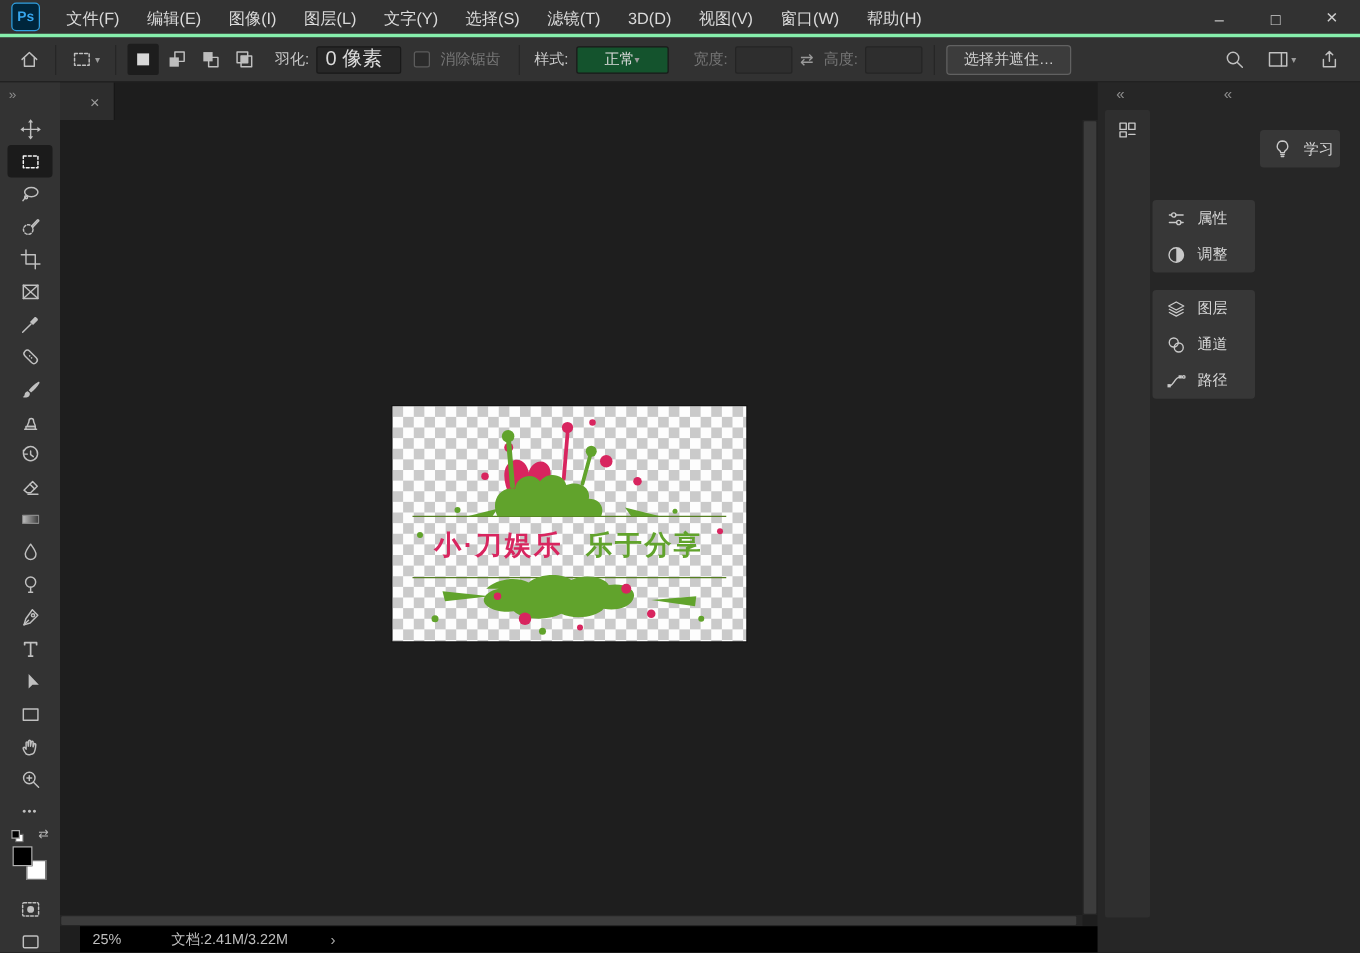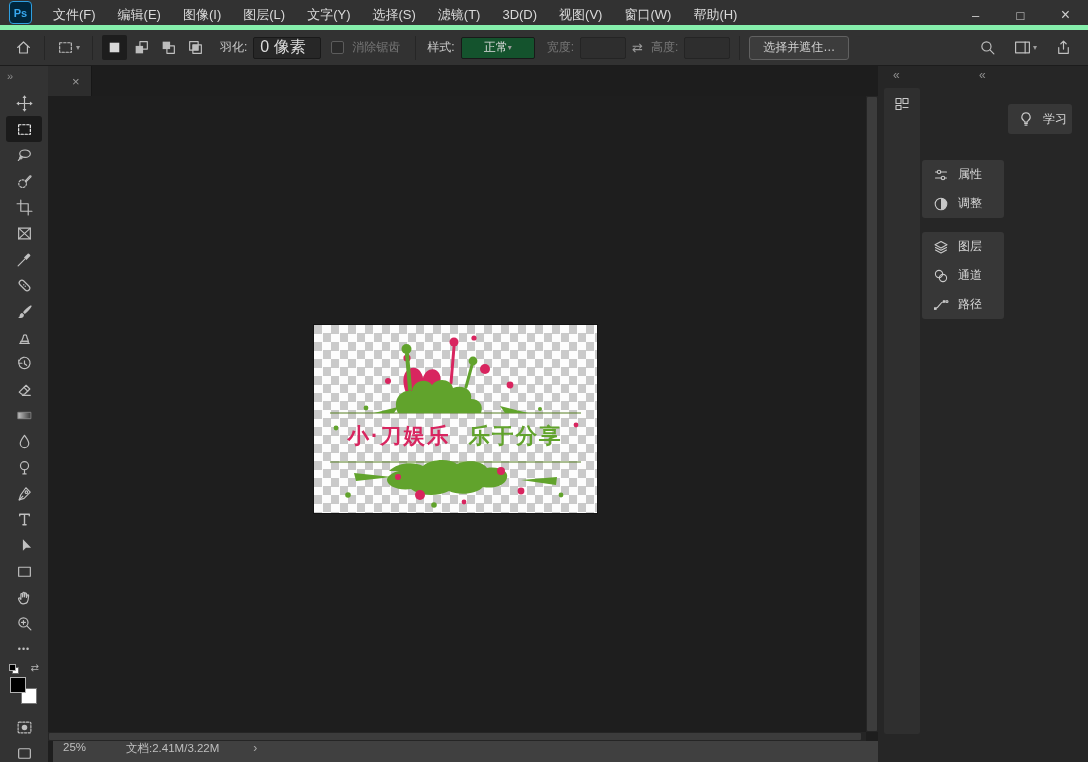--- a/index.html
+++ b/index.html
@@ -1,21 +1,21 @@
 <!DOCTYPE html>
 <html><head>
 <meta charset="utf-8">
 <style>
   *{margin:0;padding:0;box-sizing:border-box;user-select:none}
   html,body{width:1088px;height:762px;overflow:hidden}
   body{font-family:"Liberation Sans","DejaVu Sans",sans-serif;background:#262626;color:#ccc}
   #window{position:relative;width:1088px;height:762px;overflow:hidden}
 
   
-  .menubar{position:absolute;left:0;top:0;width:1088px;height:30px;background:#323232;display:flex;align-items:center;border-bottom:5px solid #86efac}
+  .menubar{position:absolute;left:0;top:0;width:1088px;height:30px;background:#323232;display:flex;align-items:center;border-bottom:3px solid #86efac}
   .ps-logo{width:23px;height:23px;margin:0 10px 0 9px;background:#00263c;border:1px solid #2f9fe0;border-radius:4px;color:#37a7ef;font-size:11px;font-weight:bold;display:grid;place-items:center}
   .menus{display:flex;height:100%;align-items:flex-start}
   .menu-item{padding:0 11px;font-size:13px;color:#dadada;line-height:30px;white-space:nowrap;cursor:default}
   .win-controls{margin-left:auto;display:flex;height:100%}
   .win-btn{width:45px;height:30px;display:grid;place-items:center;color:#cfcfcf;font-size:13px}
   .win-btn.close{font-size:16px}
 
   
   .optionsbar{position:absolute;left:0;top:30px;width:1088px;height:36px;background:#323232;border-bottom:1px solid #1c1c1c;display:flex;align-items:center;font-size:12px;color:#c9c9c9;padding-left:12px}
   .oicon{width:17px;height:17px;stroke:#c0c0c0;fill:none;stroke-width:1.1;stroke-linecap:round;stroke-linejoin:round}
@@ -57,21 +57,21 @@
   .tab-close{margin-left:12px;color:#9b9b9b;font-size:13px}
   .viewport{position:absolute;left:0;top:30px;right:12px;bottom:30px;overflow:hidden}
   .document{position:absolute;left:266px;top:229px;width:283px;height:188px;background:repeating-conic-gradient(#fdfdfd 0% 25%, #cacaca 0% 50%);background-size:17px 17px;box-shadow:0 0 0 1px rgba(0,0,0,.35)}
   .artwork{position:absolute;inset:0;width:100%;height:100%}
   .ar{fill:#d8255f}
   .ag{fill:#61a32c}
   .vscroll{position:absolute;right:0;top:30px;bottom:30px;width:12px;background:#252525}
   .vthumb{position:absolute;left:1px;right:1px;top:1px;bottom:1px;background:#3c3c3c;border-radius:1px}
   .hscroll{position:absolute;left:0;right:12px;bottom:21px;height:9px;background:#252525}
   .hthumb{position:absolute;top:1px;bottom:1px;left:1px;right:5px;background:#3c3c3c;border-radius:1px}
-  .statusbar{position:absolute;left:5px;right:0;bottom:0;height:21px;background:#404040;display:flex;align-items:flex-start;font-size:11.5px;color:#bfbfbf;padding-left:10px}
+  .statusbar{position:absolute;left:16px;right:0;bottom:0;height:21px;background:#000000;display:flex;align-items:center;font-size:11.5px;color:#bfbfbf;padding-left:10px}
   .doc-info{margin-left:40px}
   .sb-chev{margin-left:34px;color:#a8a8a8;font-size:12px}
 
   
   .dock-collapse{position:absolute;top:68px;color:#8d8d8d;font-size:12px}
   .dock-collapse.c1{left:893px}
   .dock-collapse.c2{left:979px}
   .dock-strip{position:absolute;left:884px;top:88px;width:36px;height:646px;background:#2f2f2f;border-radius:2px}
   .strip-icon{margin:8px auto;width:16px;height:16px;display:grid;place-items:center}
   .dock-group{position:absolute;left:922px;width:82px;background:#373737;border-radius:3px;overflow:hidden}
@@ -154,21 +154,21 @@
     <span class="opt-label">羽化:</span>
     <input class="opt-input feather" value="0 像素" style="">
     <span class="checkbox"></span>
     <span class="opt-label dim">消除锯齿</span>
     <span class="opt-sep"></span>
     <span class="opt-label">样式:</span>
     <div class="opt-select">
       <span>正常</span>
       <span class="dd">▾</span>
     </div>
-    <span class="opt-label dim" style="margin-left:12px">宽度:</span>
+    <span class="opt-label dim" style="margin-left:20px">宽度:</span>
     <input class="opt-input size" value="" style="">
     <span class="swap-glyph">⇄</span>
     <span class="opt-label dim">高度:</span>
     <input class="opt-input size" value="" style="">
     <span class="opt-sep"></span>
     <button class="opt-button">选择并遮住…</button>
     <div class="opt-right">
       <svg class="oicon" viewBox="0 0 16 16">
           <circle cx="7" cy="7" r="4.3"></circle>
           <path d="M10.3 10.3L14 14"></path>

